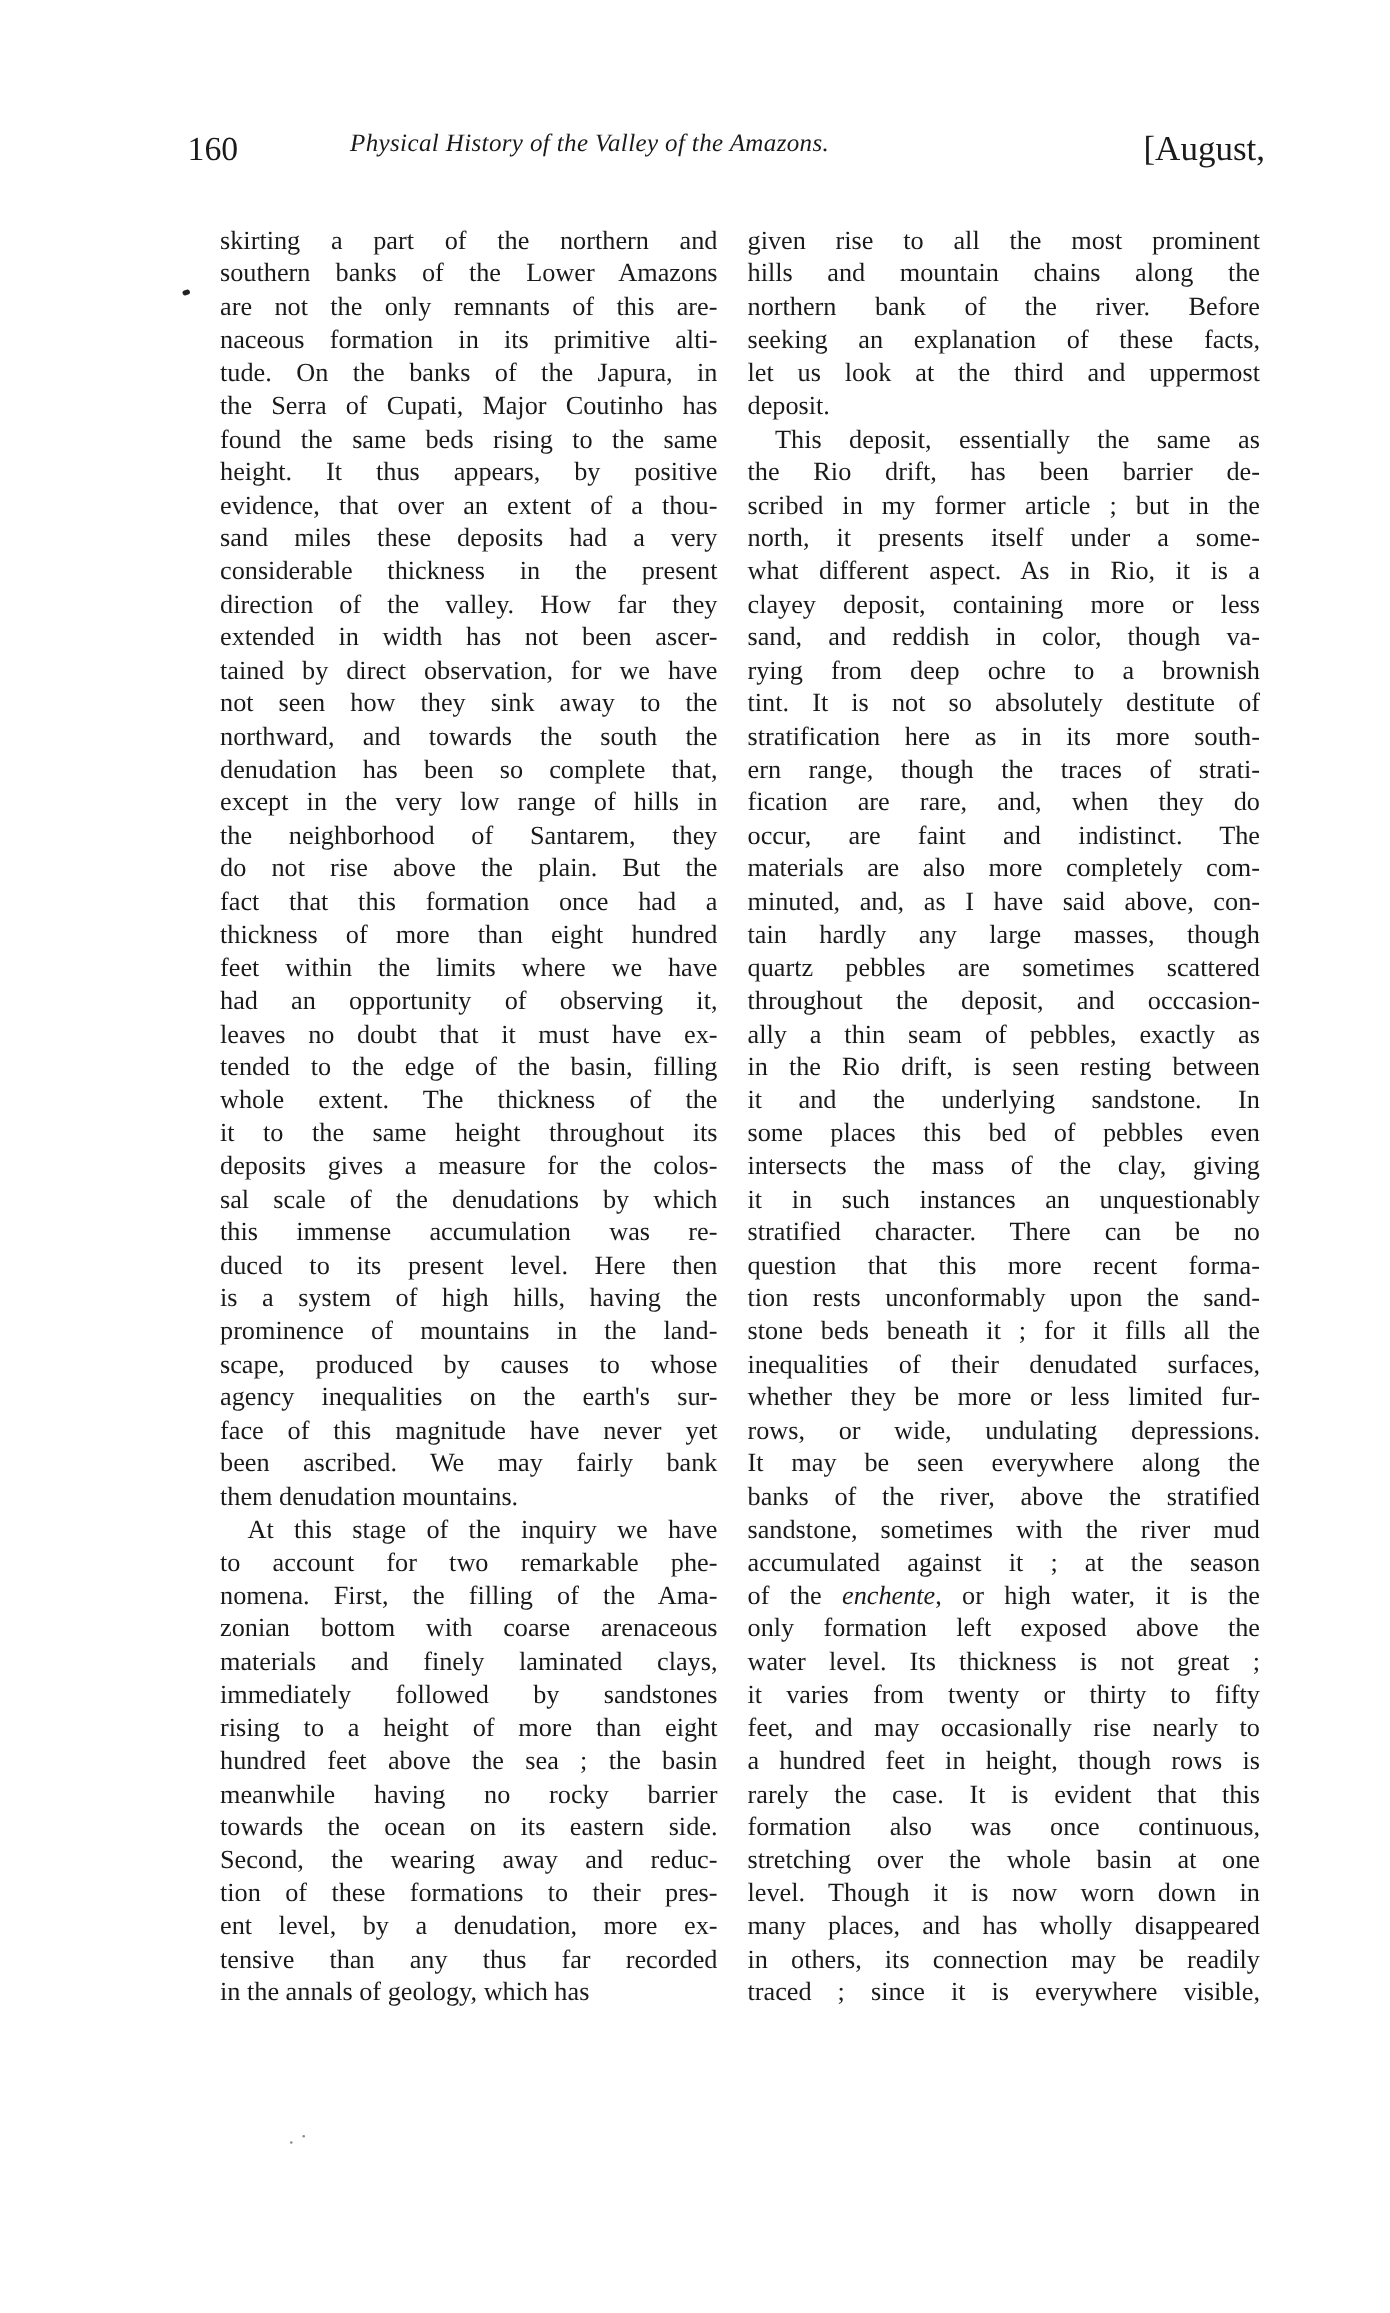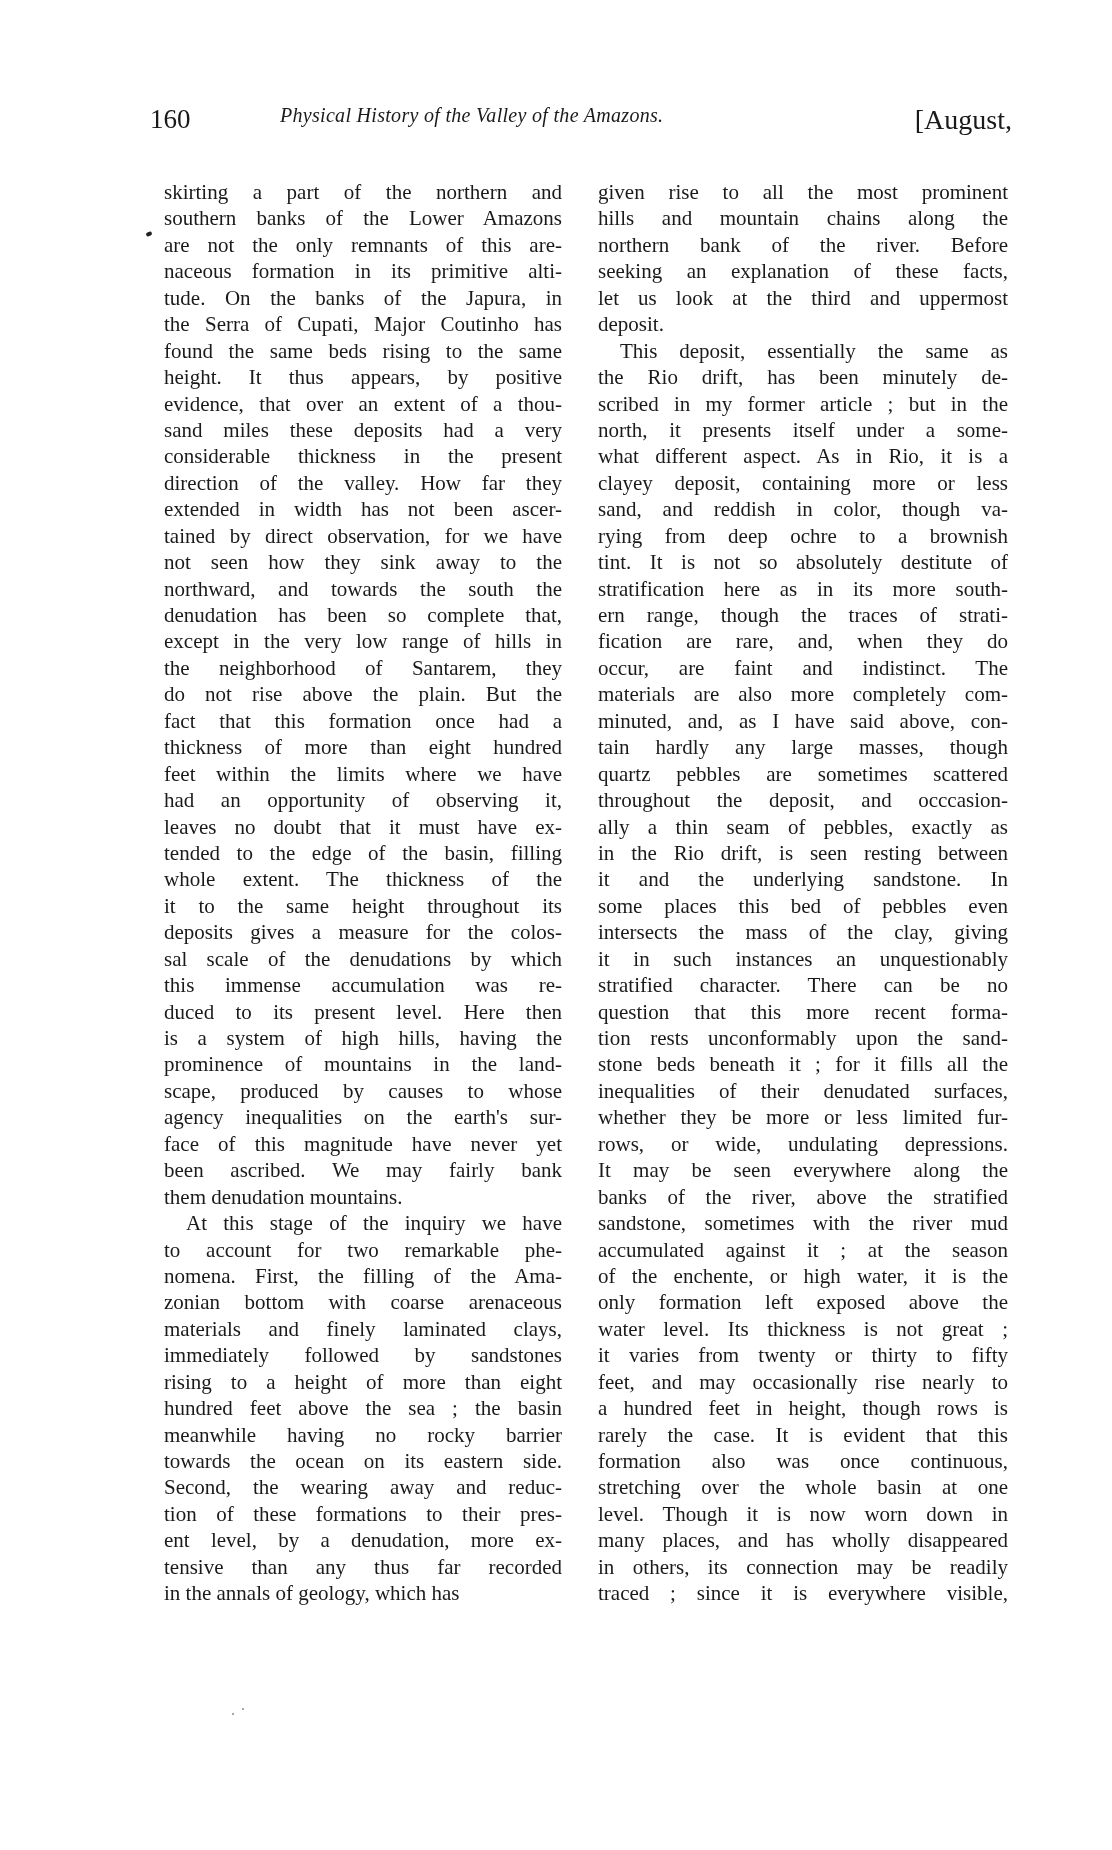--- a/index.html
+++ b/index.html
@@ -4,26 +4,26 @@
 <style>
   html, body { margin:0; padding:0; background:#ffffff; }
   body { width:1112px; height:1850px; position:relative; overflow:hidden;
          font-family:"Liberation Serif","DejaVu Serif",serif; color:#1a1a1a; }
   .header { position:absolute; top:104px; left:150px; width:862px; height:36px;
             font-size:28px; white-space:nowrap; }
   .pnum { position:absolute; left:0; top:0; font-size:27px; }
   .rtitle { position:absolute; left:130px; top:0; font-style:italic; font-size:20px; letter-spacing:0.3px; }
   .month { position:absolute; right:0; top:0; font-size:28px; }
   .col { position:absolute; top:179px; width:398px; font-size:21px; line-height:26.45px; }
-  .col.left { left:164px; }
+  .col.left { left:176px; }
   .col.right { left:598px; width:410px; }
   .line { display:block; text-align:justify; text-align-last:justify; white-space:nowrap; height:26.45px; overflow:visible; }
   .line.last { text-align-last:left; }
   .line.indent { padding-left:22px; }
-  .line span.it { }
+  .line span.it { font-style:italic; }
   .mark { position:absolute; left:146px; top:232px; width:6px; height:4px; background:#222; border-radius:2px; transform:rotate(-20deg); }
   .speck { position:absolute; width:2px; height:2px; background:#888; border-radius:1px; }
 </style>
 </head>
 <body>
 
 <div class="header">
   <span class="pnum">160</span>
   <span class="rtitle">Physical History of the Valley of the Amazons.</span>
   <span class="month">[August,</span>
@@ -90,21 +90,21 @@
     <span class="line last">in the annals of geology, which has</span>
   </div>
 <div class="col right" id="right-col">
     <span class="line">given rise to all the most prominent</span>
     <span class="line">hills and mountain chains along the</span>
     <span class="line">northern bank of the river.  Before</span>
     <span class="line">seeking an explanation of these facts,</span>
     <span class="line">let us look at the third and uppermost</span>
     <span class="line last">deposit.</span>
     <span class="line indent">This deposit, essentially the same as</span>
-    <span class="line">the Rio drift, has been minutely de-</span>
+    <span class="line">the Rio drift, has been barrier de-</span>
     <span class="line">scribed in my former article ; but in the</span>
     <span class="line">north, it presents itself under a some-</span>
     <span class="line">what different aspect.  As in Rio, it is a</span>
     <span class="line">clayey deposit, containing more or less</span>
     <span class="line">sand, and reddish in color, though va-</span>
     <span class="line">rying from deep ochre to a brownish</span>
     <span class="line">tint.  It is not so absolutely destitute of</span>
     <span class="line">stratification here as in its more south-</span>
     <span class="line">ern range, though the traces of strati-</span>
     <span class="line">fication are rare, and, when they do</span>

